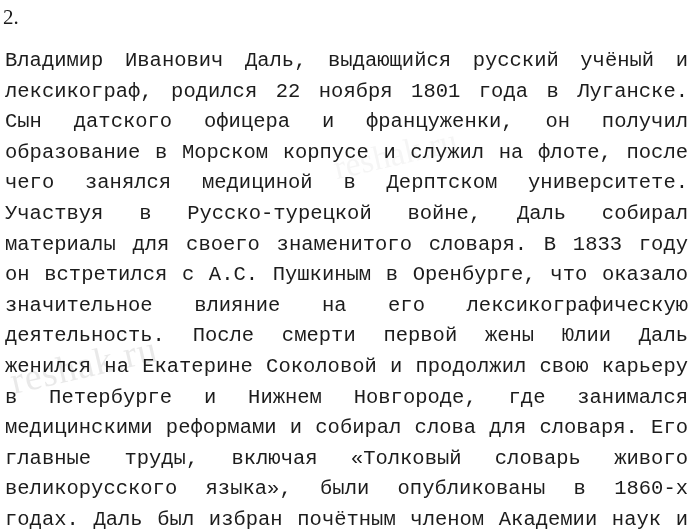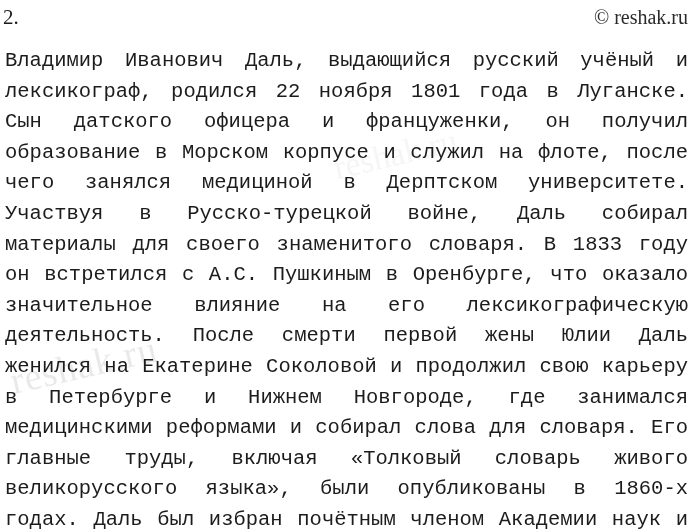--- a/index.html
+++ b/index.html
@@ -87,21 +87,20 @@
     white-space: nowrap;
   }
 </style>
 </head>
 <body>
 
 <div class="page">
 
   <div class="header-row">
     <span class="task-number">2.</span>
-    <span class="credit">© reshak.ru</span>
   </div>
 
   <div class="watermark">reshak.ru</div>
   <div class="watermark-2">reshak.ru</div>
 
   <div class="body-text">
     <p>Владимир Иванович Даль, выдающийся русский учёный и лексикограф, родился 22 ноября 1801 года в Луганске. Сын датского офицера и француженки, он получил образование в Морском корпусе и служил на флоте, после чего занялся медициной в Дерптском университете. Участвуя в Русско-турецкой войне, Даль собирал материалы для своего знаменитого словаря. В 1833 году он встретился с А.С. Пушкиным в Оренбурге, что оказало значительное влияние на его лексикографическую деятельность. После смерти первой жены Юлии Даль женился на Екатерине Соколовой и продолжил свою карьеру в Петербурге и Нижнем Новгороде, где занимался медицинскими реформами и собирал слова для словаря. Его главные труды, включая «Толковый словарь живого великорусского языка», были опубликованы в 1860-х годах. Даль был избран почётным членом Академии наук и умер в 1872 году, оставив после себя неоценимый вклад в русскую литературу и языкознание.</p>
   </div>
 
 </div>

